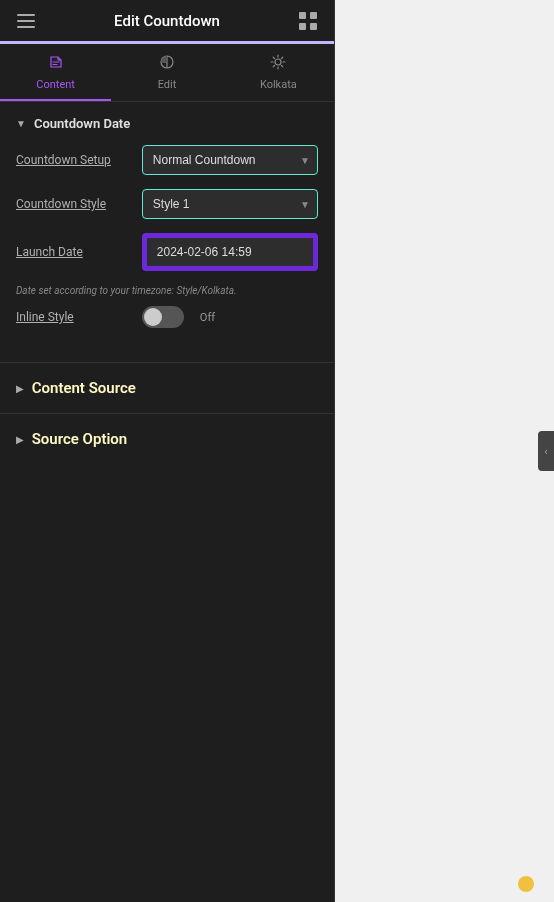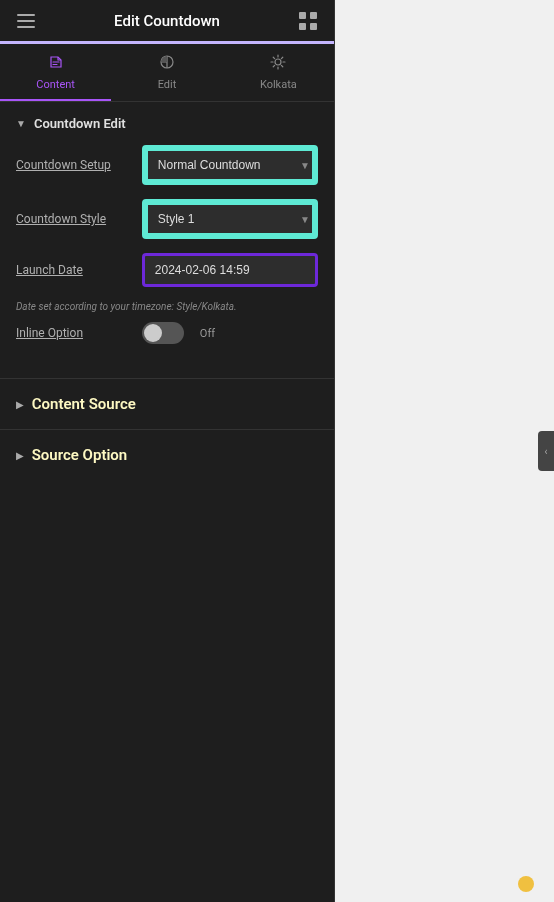--- a/index.html
+++ b/index.html
@@ -155,21 +155,21 @@
 
     
     .select-wrapper {
       position: relative;
       width: 100%;
     }
 
     .select-wrapper select {
       width: 100%;
       background: #2d2d2d;
-      border: 6px solid #5eead4;
+      border: 1px solid #5eead4;
       border-radius: 4px;
       color: #ddd;
       font-size: 12px;
       padding: 7px 28px 7px 10px;
       appearance: none;
       cursor: pointer;
       outline: none;
     }
 
     .select-arrow {
@@ -179,21 +179,21 @@
       transform: translateY(-50%);
       color: #888;
       font-size: 10px;
       pointer-events: none;
     }
 
     
     .date-input {
       width: 100%;
       background: #2d2d2d;
-      border: 3px solid #6d28d9;
+      border: 5px solid #6d28d9;
       border-radius: 4px;
       color: #ddd;
       font-size: 12px;
       padding: 7px 10px;
       outline: none;
     }
 
     .timezone-note {
       color: #888;
       font-size: 10px;
@@ -338,21 +338,21 @@
           <path d="M8 1v2M8 13v2M1 8h2M13 8h2M3.22 3.22l1.41 1.41M11.37 11.37l1.41 1.41M3.22 12.78l1.41-1.41M11.37 4.63l1.41-1.41" stroke="#888" stroke-width="1.2" stroke-linecap="round"></path>
         </svg>
       </span>
       <span class="tab-label">Kolkata</span>
     </div>
   </div>
 
   <div class="section">
     <div class="section-header">
       <span class="section-arrow">▼</span>
-      <span class="section-header-label">Countdown Edit</span>
+      <span class="section-header-label">Countdown Date</span>
     </div>
     <div class="section-body">
 
       <div class="form-row">
         <span class="form-label">Countdown Setup</span>
         <div class="form-control">
           <div class="select-wrapper">
             <select>
               <option>Normal Countdown</option>
               <option>Evergreen Countdown</option>
@@ -379,21 +379,21 @@
       <div class="form-row">
         <span class="form-label">Launch Date</span>
         <div class="form-control">
           <input class="date-input" type="text" value="2024-02-06 14:59" style="">
         </div>
       </div>
 
       <div class="timezone-note">Date set according to your timezone: Style/Kolkata.</div>
 
       <div class="form-row">
-        <span class="form-label">Inline Option</span>
+        <span class="form-label">Inline Style</span>
         <div class="form-control">
           <div class="toggle-wrapper">
             <div class="toggle">
               <div class="toggle-knob"></div>
             </div>
             <span class="toggle-label">Off</span>
           </div>
         </div>
       </div>
 

